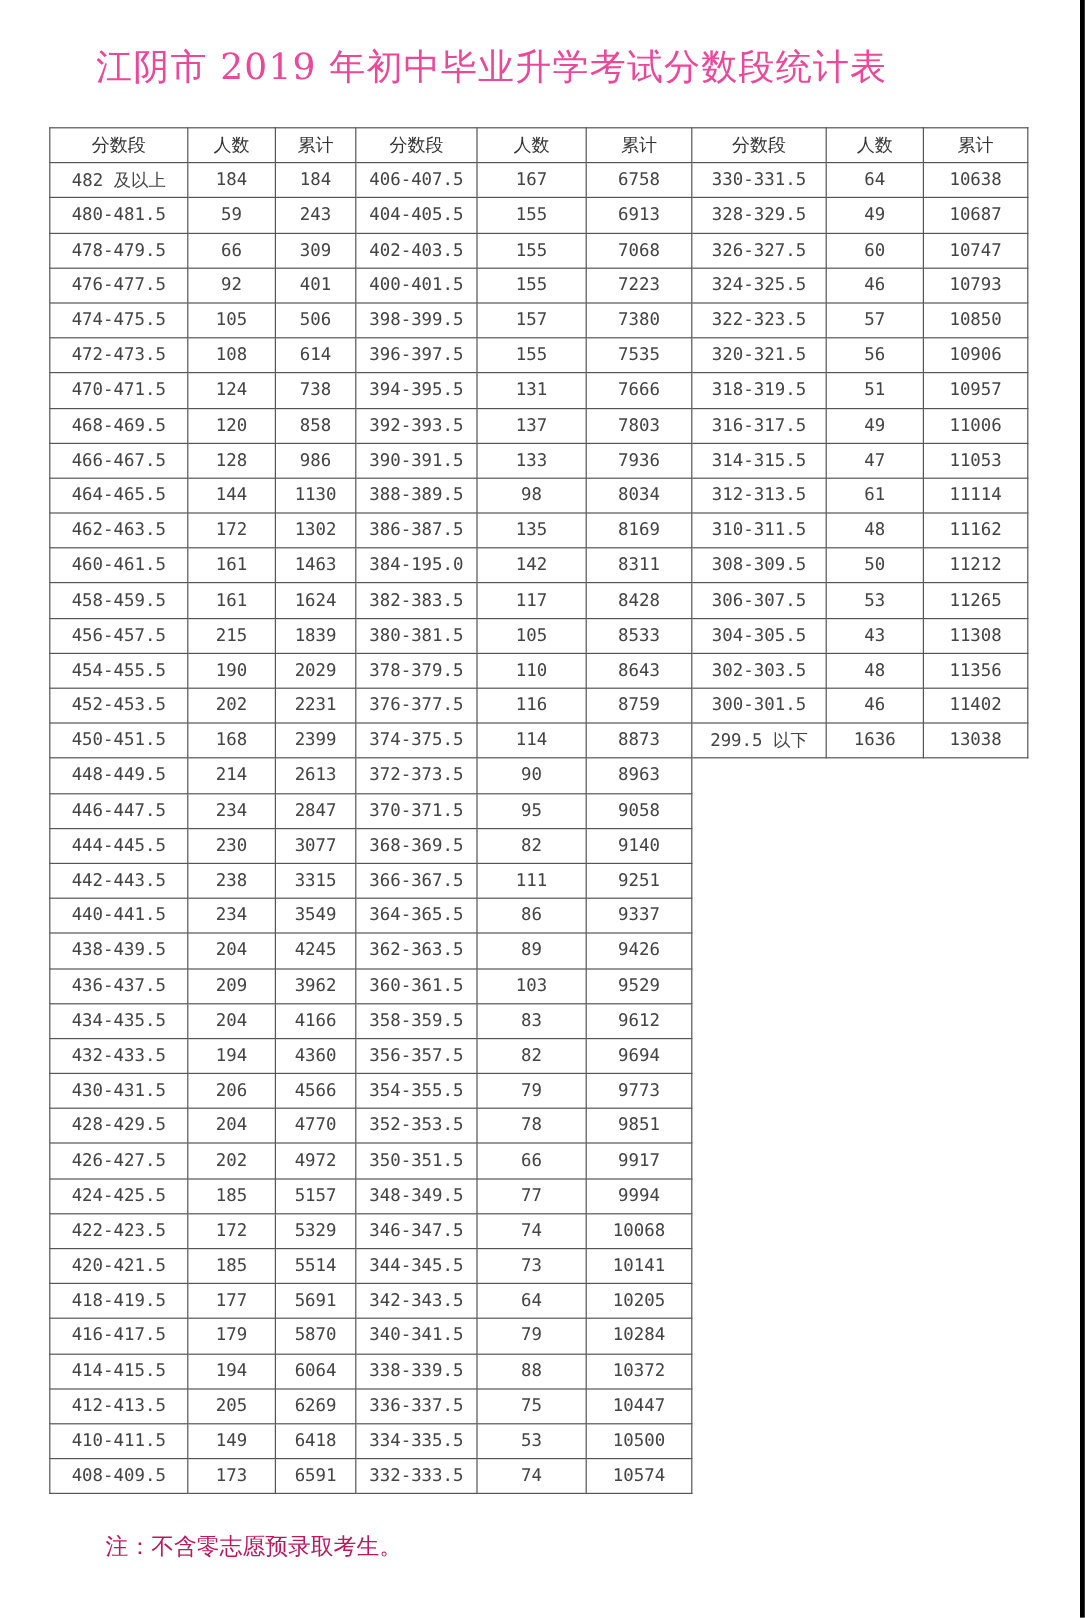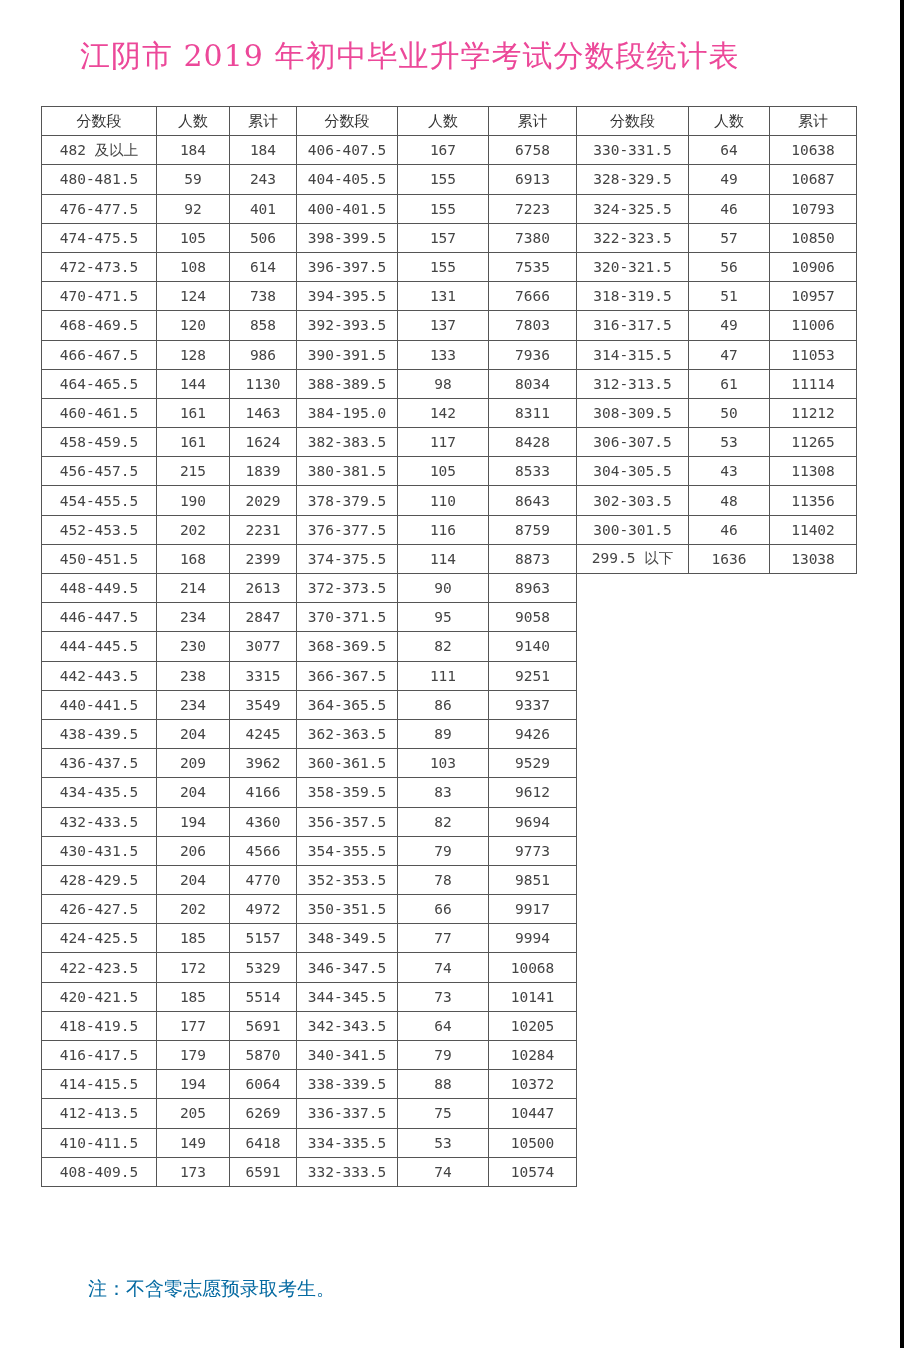--- a/index.html
+++ b/index.html
@@ -10,21 +10,21 @@
            color:#ec4899; font-family:"DejaVu Serif","Liberation Serif",serif; white-space:nowrap; }
   table.stats { position:absolute; left:41px; top:106px; border-collapse:collapse;
                 font-family:"DejaVu Sans Mono","Liberation Mono",monospace; font-size:14.5px; color:#444; }
   table.stats td, table.stats th { border:1px solid #555; height:28.2px; padding:0; text-align:center;
                 font-weight:normal; white-space:nowrap; }
   table.stats th { font-family:"DejaVu Serif","Liberation Serif",serif; font-size:15px; color:#333; }
   table.stats td.empty { border:none; }
   table.stats td.empty-top { border-left:none; border-right:none; border-bottom:none; }
   .c0{width:114px}.c1{width:72px}.c2{width:66px}.c3{width:100px}.c4{width:90px}
   .c5{width:87px}.c6{width:111px}.c7{width:80px}.c8{width:86px}
-  .note { position:absolute; left:88px; top:1276px; font-size:19px; color:#0369a1;
+  .note { position:absolute; left:88px; top:1276px; font-size:19px; color:#be185d;
           font-family:"DejaVu Serif","Liberation Serif",serif; }
 </style>
 </head>
 <body>
 
 <div class="title">江阴市 2019 年初中毕业升学考试分数段统计表</div>
 
 <table class="stats">
   <thead>
     <tr>
@@ -56,20 +56,31 @@
         <td class="c1">59</td>
         <td class="c2">243</td>
         <td class="c3">404-405.5</td>
         <td class="c4">155</td>
         <td class="c5">6913</td>
         <td class="c6">328-329.5</td>
         <td class="c7">49</td>
         <td class="c8">10687</td>
       </tr>
       <tr>
+        <td class="c0">478-479.5</td>
+        <td class="c1">66</td>
+        <td class="c2">309</td>
+        <td class="c3">402-403.5</td>
+        <td class="c4">155</td>
+        <td class="c5">7068</td>
+        <td class="c6">326-327.5</td>
+        <td class="c7">60</td>
+        <td class="c8">10747</td>
+      </tr>
+      <tr>
         <td class="c0">476-477.5</td>
         <td class="c1">92</td>
         <td class="c2">401</td>
         <td class="c3">400-401.5</td>
         <td class="c4">155</td>
         <td class="c5">7223</td>
         <td class="c6">324-325.5</td>
         <td class="c7">46</td>
         <td class="c8">10793</td>
       </tr>
@@ -133,20 +144,31 @@
         <td class="c1">144</td>
         <td class="c2">1130</td>
         <td class="c3">388-389.5</td>
         <td class="c4">98</td>
         <td class="c5">8034</td>
         <td class="c6">312-313.5</td>
         <td class="c7">61</td>
         <td class="c8">11114</td>
       </tr>
       <tr>
+        <td class="c0">462-463.5</td>
+        <td class="c1">172</td>
+        <td class="c2">1302</td>
+        <td class="c3">386-387.5</td>
+        <td class="c4">135</td>
+        <td class="c5">8169</td>
+        <td class="c6">310-311.5</td>
+        <td class="c7">48</td>
+        <td class="c8">11162</td>
+      </tr>
+      <tr>
         <td class="c0">460-461.5</td>
         <td class="c1">161</td>
         <td class="c2">1463</td>
         <td class="c3">384-195.0</td>
         <td class="c4">142</td>
         <td class="c5">8311</td>
         <td class="c6">308-309.5</td>
         <td class="c7">50</td>
         <td class="c8">11212</td>
       </tr>

